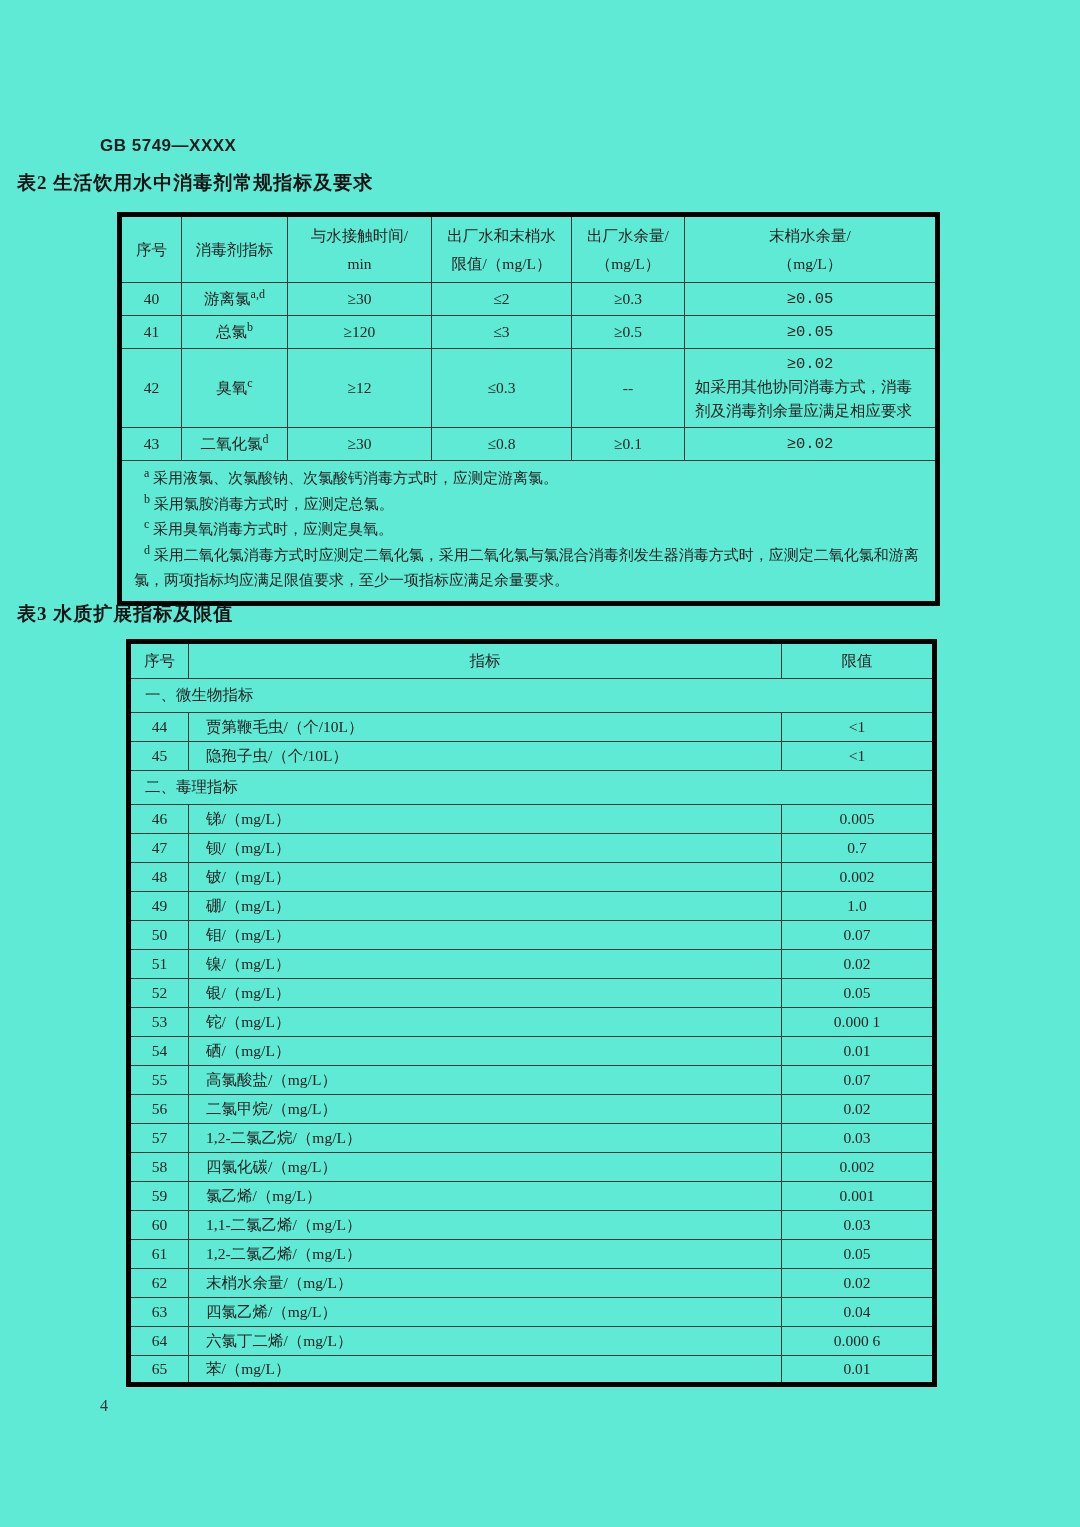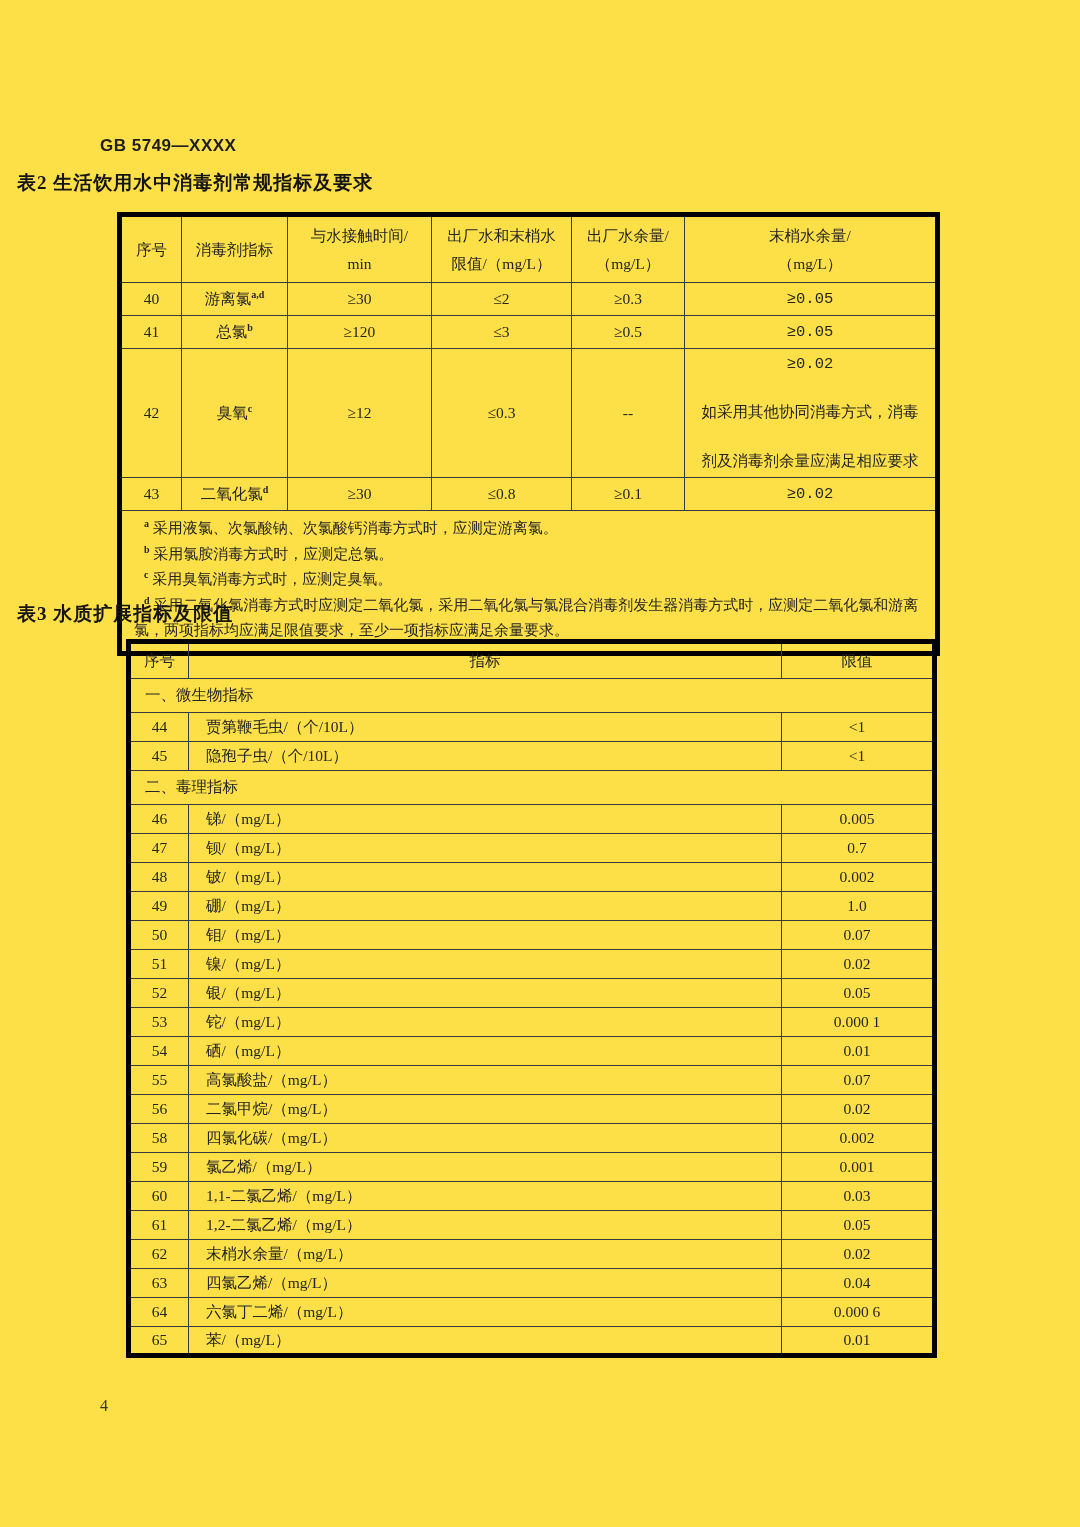--- a/index.html
+++ b/index.html
@@ -1,19 +1,19 @@
 <!DOCTYPE html>
 <html><head>
 <meta charset="utf-8">
 <style>
   html,body { margin:0; padding:0; background:#ffffff; }
   .page {
     position:relative;
     width:1080px; height:1527px;
-    background:#fde047;
+    background:#5eead4;
     font-family:"Liberation Serif","DejaVu Serif",serif;
     color:#242424;
     overflow:hidden;
   }
   .doc-code {
     position:absolute; left:100px; top:136px;
     font-family:"Liberation Sans","DejaVu Sans",sans-serif;
     font-size:17px; font-weight:600; letter-spacing:.5px; color:#1e1e1e;
   }
   .table-title {
@@ -28,30 +28,30 @@
   table {
     border-collapse:collapse; table-layout:fixed; width:100%;
     border:5px solid #000000;
   }
   th, td {
     border:1.5px solid #3a3a3a;
     font-weight:normal; text-align:center; vertical-align:middle;
     font-size:15.5px; padding:0; color:#242424;
     overflow:hidden;
   }
-  sup { font-size:10px; line-height:0; letter-spacing:0;font-weight:bold; }
+  sup { font-size:12px; line-height:0; letter-spacing:0; }
   
   .t2-head-row { height:68px; }
   .t2-head-row th div { line-height:28px; }
   .t2-body tr { height:33px; }
   tr.tall { height:78px; }
   .tap-cell { padding:3px 10px; }
   .tap-cell div { line-height:24px;font-family:Liberation Mono, monospace; }
   .tap-cell .c { text-align:center; }
-  .tap-cell .l { text-align:center;margin-top:25px; }
+  .tap-cell .l { text-align:left; }
   td.footnotes {
     text-align:left; font-size:15px; line-height:25.5px;
     padding:5px 12px 7px 12px; height:auto;
   }
   td.footnotes div { text-indent:10px; }
   tr.fn-row { height:auto; }
   
   .t3-head-row { height:37px; }
   .t3-body tr { height:29px; }
   tr.section-row { height:34px; }
@@ -244,20 +244,25 @@
             <td>55</td>
             <td class="ind">高氯酸盐/（mg/L）</td>
             <td>0.07</td>
           </tr>
           <tr>
             <td>56</td>
             <td class="ind">二氯甲烷/（mg/L）</td>
             <td>0.02</td>
           </tr>
           <tr>
+            <td>57</td>
+            <td class="ind">1,2-二氯乙烷/（mg/L）</td>
+            <td>0.03</td>
+          </tr>
+          <tr>
             <td>58</td>
             <td class="ind">四氯化碳/（mg/L）</td>
             <td>0.002</td>
           </tr>
           <tr>
             <td>59</td>
             <td class="ind">氯乙烯/（mg/L）</td>
             <td>0.001</td>
           </tr>
           <tr>

